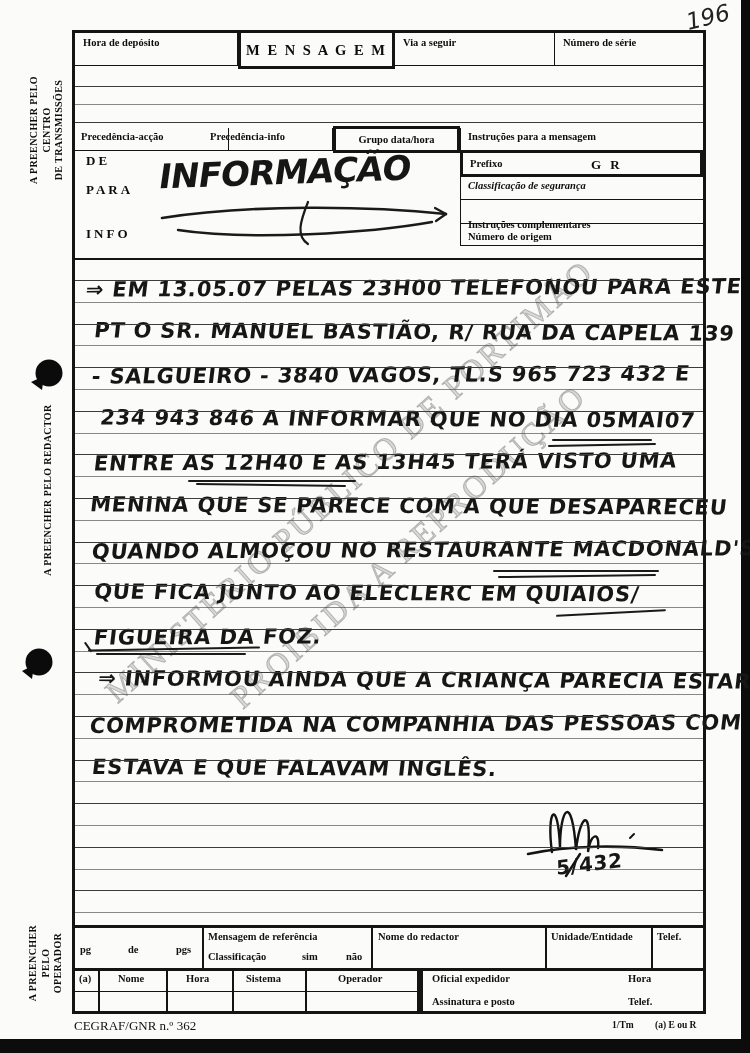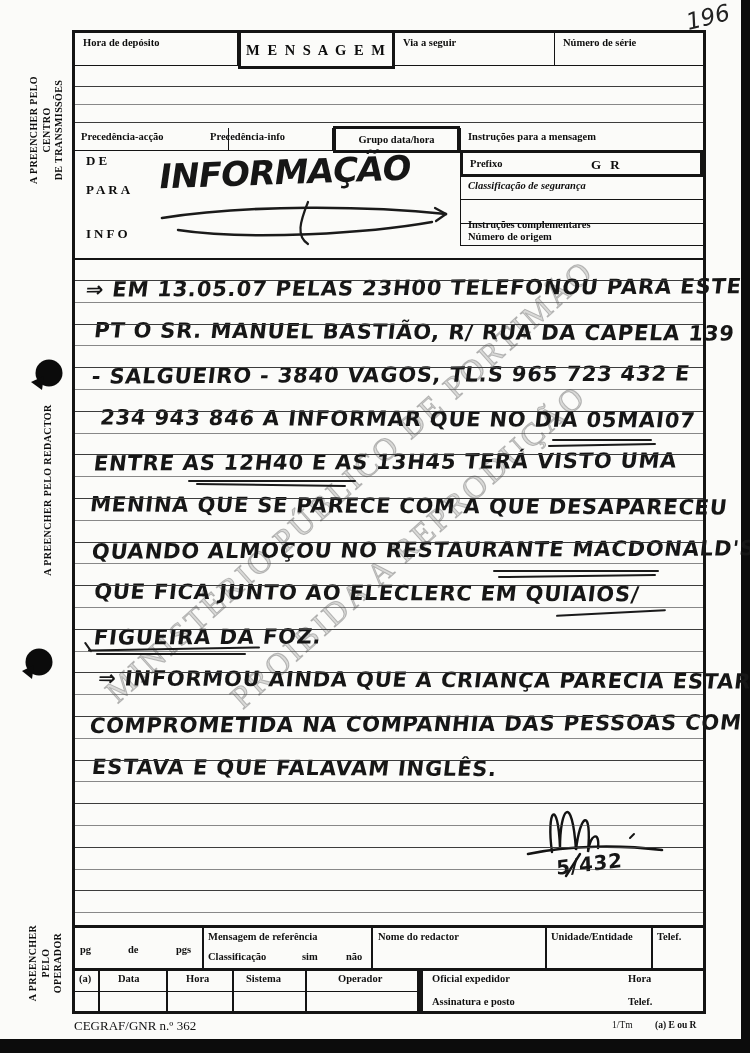--- a/index.html
+++ b/index.html
@@ -170,33 +170,33 @@
   <span class="celltxt" style="left:551px;top:931px;">Unidade/Entidade</span>
   <span class="celltxt" style="left:657px;top:931px;">Telef.</span>
 
   <div class="box thick" style="left:72px;top:968px;width:348px;height:46px;"></div>
   <div class="vline" style="left:98px;top:968px;height:44px;"></div>
   <div class="vline" style="left:166px;top:968px;height:44px;"></div>
   <div class="vline" style="left:232px;top:968px;height:44px;"></div>
   <div class="vline" style="left:305px;top:968px;height:44px;"></div>
   <div class="hline" style="left:75px;top:991px;width:344px;height:1px;"></div>
   <span class="celltxt" style="left:79px;top:973px;">(a)</span>
-  <span class="celltxt" style="left:118px;top:973px;">Data</span>
+  <span class="celltxt" style="left:118px;top:973px;">Nome</span>
   <span class="celltxt" style="left:186px;top:973px;">Hora</span>
   <span class="celltxt" style="left:246px;top:973px;">Sistema</span>
   <span class="celltxt" style="left:338px;top:973px;">Operador</span>
 
   <div class="box thick" style="left:420px;top:968px;width:286px;height:46px;"></div>
   <span class="celltxt" style="left:432px;top:973px;">Oficial expedidor</span>
   <span class="celltxt" style="left:628px;top:973px;">Hora</span>
   <span class="celltxt" style="left:432px;top:996px;">Assinatura e posto</span>
   <span class="celltxt" style="left:628px;top:996px;">Telef.</span>
 
   <span class="abs" style="left:74px;top:1018px;font-size:13px;">CEGRAF/GNR n.º 362</span>
-  <span class="abs" style="left:612px;top:1020px;font-size:9.5px;font-weight:normal;">1/Tm</span>
+  <span class="abs" style="left:612px;top:1020px;font-size:9.5px;font-weight:bold;">1/Tm</span>
   <span class="abs" style="left:655px;top:1020px;font-size:9.5px;font-weight:bold;">(a) E ou R</span>
 
 <div class="rule" style="top: 86px;"></div>
     <div class="rule" style="top: 104px; opacity: 0.6;"></div>
     <div class="rule" style="top: 122px;"></div>
     <div class="rule" style="top: 280px;"></div>
     <div class="rule" style="top: 301.8px; opacity: 0.6;"></div>
     <div class="rule" style="top: 323.6px;"></div>
     <div class="rule" style="top: 345.4px; opacity: 0.6;"></div>
     <div class="rule" style="top: 367.2px;"></div>

